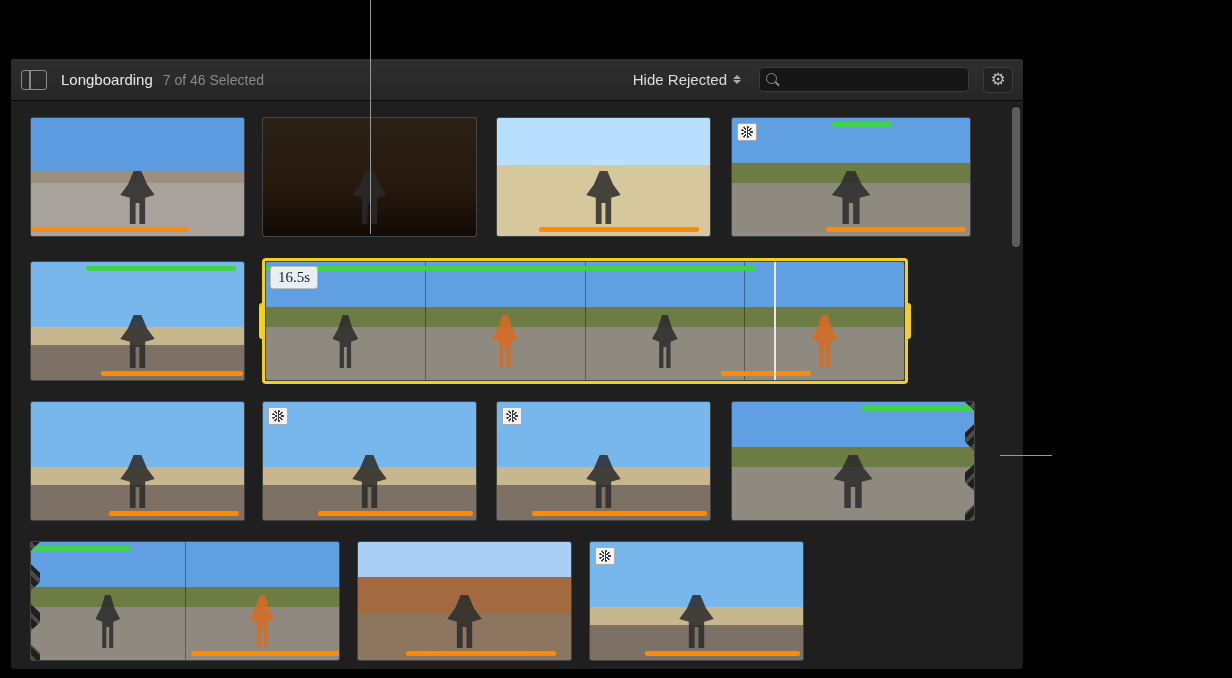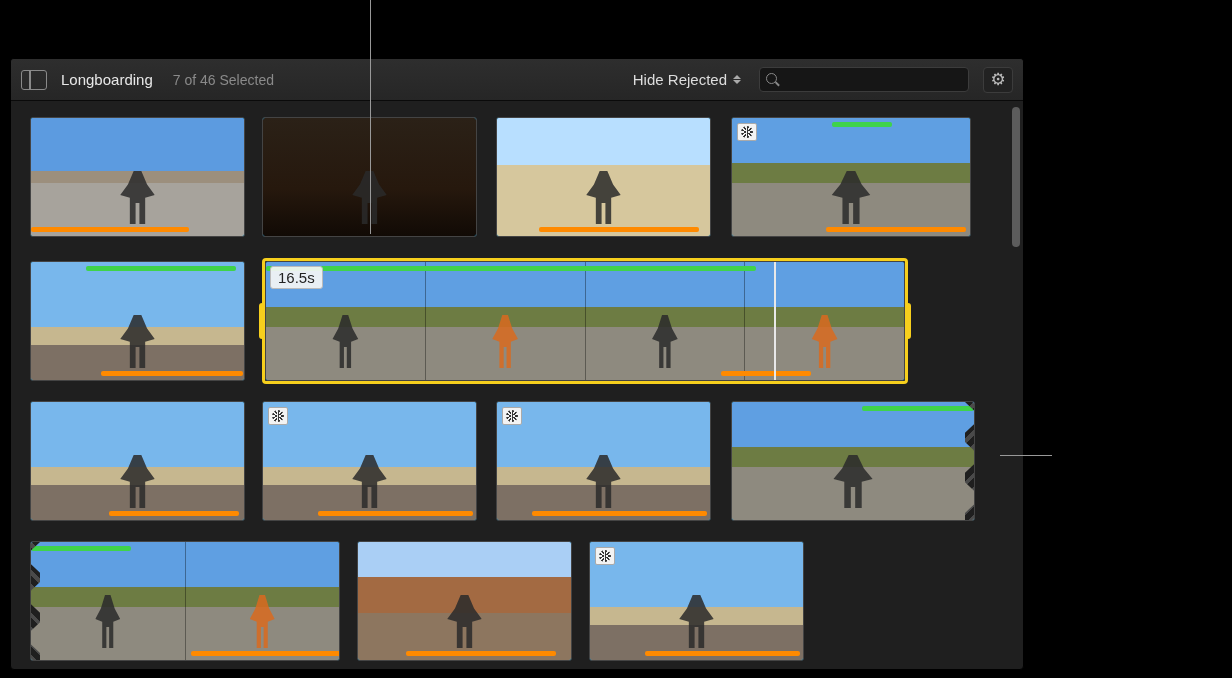--- a/index.html
+++ b/index.html
@@ -38,21 +38,21 @@
     border-radius: 3px;
     position: relative;
     flex: 0 0 auto;
   }
   .sidebar-toggle::after {
     content: "";
     position: absolute;
     left: 7px; top: 0; bottom: 0;
     width: 1.5px; background: #8a8a8a;
   }
-  .title-group { display: flex; align-items: baseline; gap: 20px; flex: 0 0 auto; }
+  .title-group { display: flex; align-items: baseline; gap: 10px; flex: 0 0 auto; }
   .event-title { color: #e8e8e8; font-weight: 500; }
   .sel-count { color: #8a8a8a; font-size: 14px; }
   .spacer { flex: 1 1 auto; }
   .filter-pop {
     font-size: 15px; color: #ddd;
     display: flex; align-items: center; gap: 6px;
     padding: 2px 4px;
   }
   .updown {
     width: 8px; height: 14px;
@@ -119,20 +119,21 @@
     background: #5c5c5c;
     border-radius: 4px;
   }
 
   .clip {
     position: absolute;
     border: 1px solid #444;
     border-radius: 3px;
     overflow: hidden;
     background: #0ea5e9;
+    font-family: Liberation Serif, serif;
   }
   .clip .frames {
     position: absolute; inset: 0;
     display: flex;
   }
   .clip .frame {
     flex: 1 1 0;
     min-width: 0;
   }
   .marker-green {

